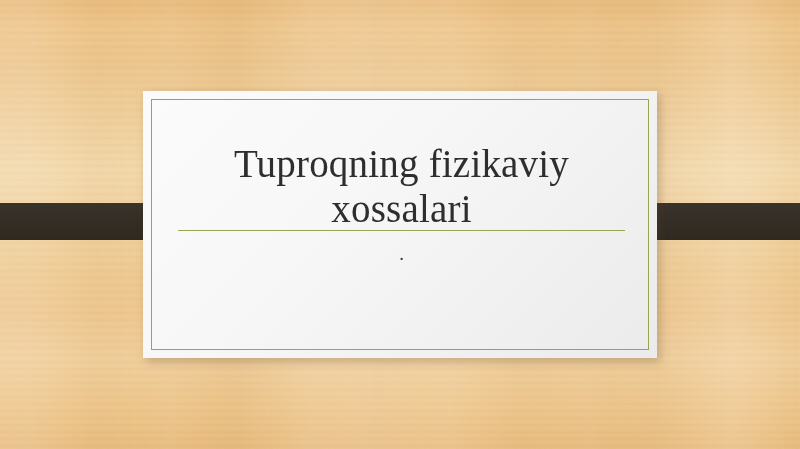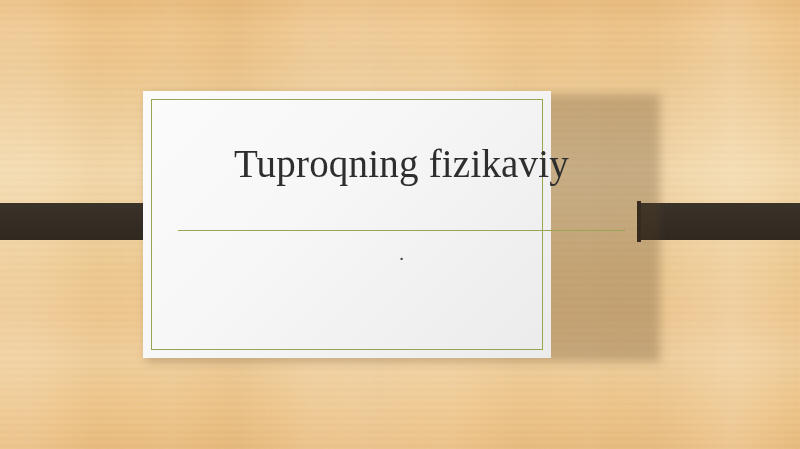--- a/index.html
+++ b/index.html
@@ -101,21 +101,21 @@
     top: 94px;
     width: 514px;
     height: 268px;
     background: rgba(90,65,35,0.28);
     filter: blur(5px);
   }
   .panel {
     position: absolute;
     left: 143px;
     top: 91px;
-    width: 408px;
+    width: 514px;
     height: 267px;
     background: linear-gradient(135deg, #fbfbfc 0%, #f7f7f8 40%, #ebebec 100%);
   }
   .panel-inner-border {
     position: absolute;
     left: 8px;
     top: 8px;
     right: 8px;
     bottom: 8px;
     border: 1px solid #97a450;
@@ -177,20 +177,21 @@
   <div class="band band-right"></div>
   <div class="band-tab band-tab-right"></div>
 
   <div class="panel-shadow"></div>
 
   <div class="panel">
     <div class="panel-inner-border"></div>
 
     <div class="title-block">
       <div class="title-text">Tuproqning fizikaviy</div>
+      <div class="title-text">xossalari</div>
     </div>
 
     <div class="subtitle-block">
       <div class="subtitle-text">.</div>
     </div>
   </div>
 
   <div class="title-rule"></div>
 
 </div>

